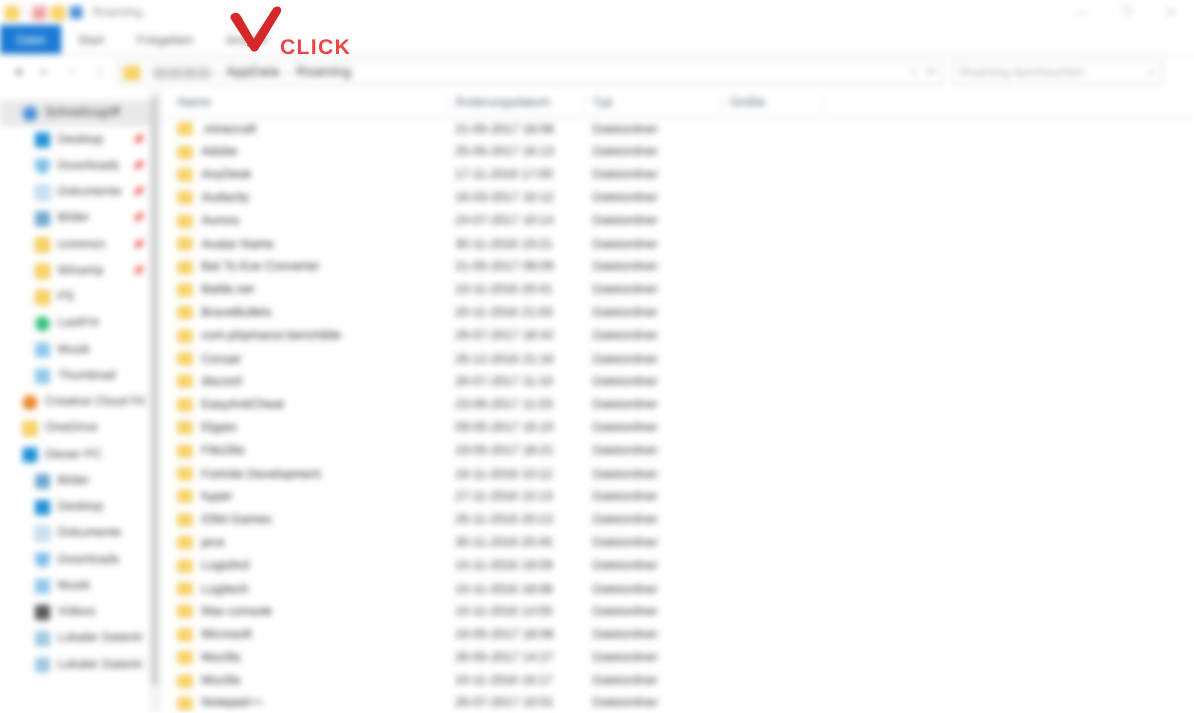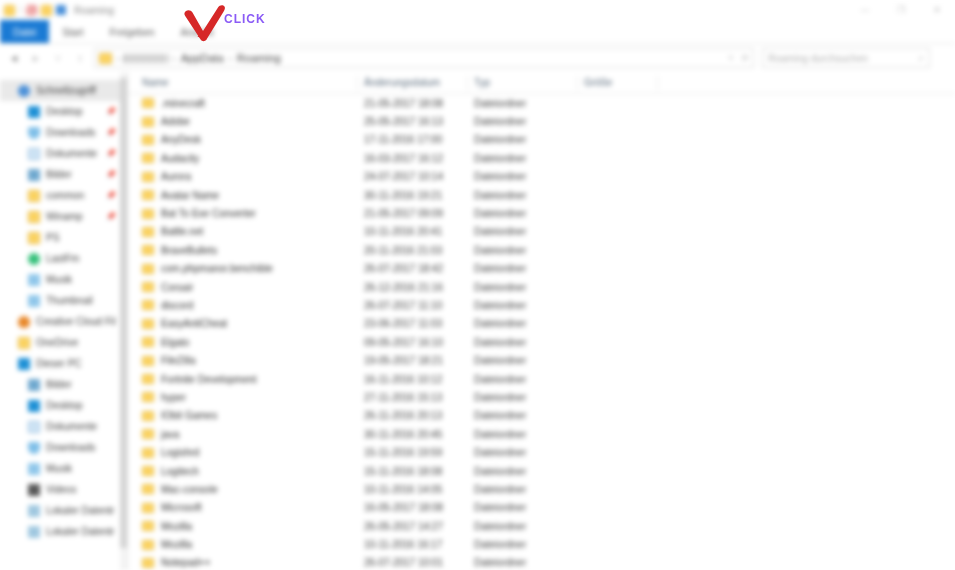--- a/index.html
+++ b/index.html
@@ -215,23 +215,23 @@
   }
 
   
   .annot {
     position: absolute;
     left: 178px; top: 2px;
     width: 120px; height: 42px;
     pointer-events: none;
   }
   .annot-text {
-    position: absolute; left: 46px; top: 10px;
-    font-size: 12px; font-weight: bold; letter-spacing: 1px;
-    color: #8b5cf6;
+    position: absolute; left: 46px; top: 26px;
+    font-size: 17px; font-weight: bold; letter-spacing: 1px;
+    color: #ef4444;
     font-family: "Liberation Sans", sans-serif;
   }
 </style>
 </head>
 <body>
 
 <div id="app">
 
   <div class="explorer">
 

